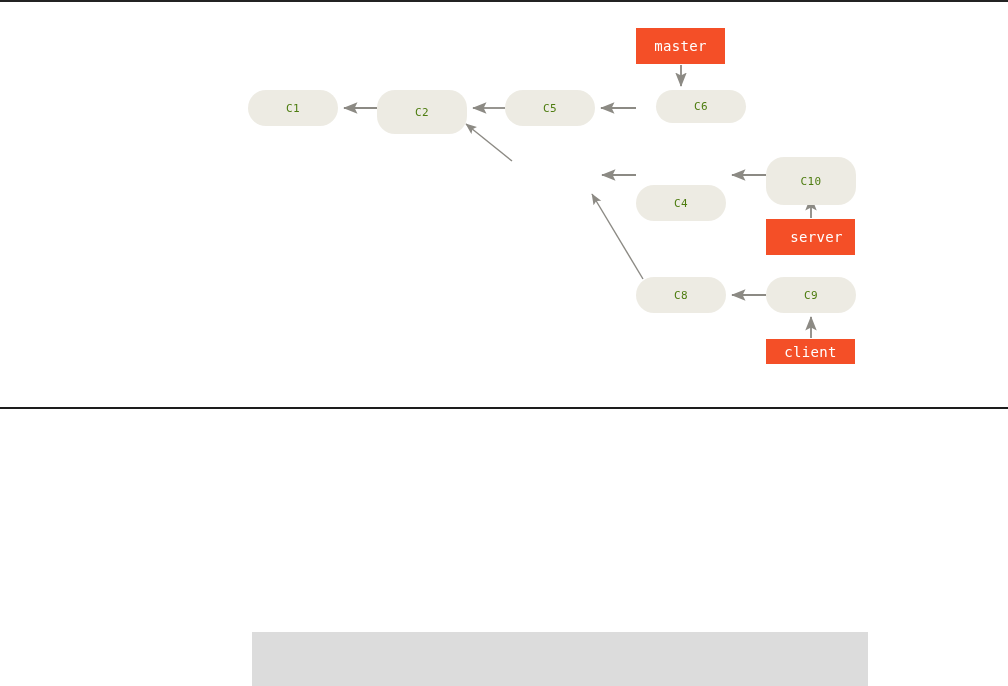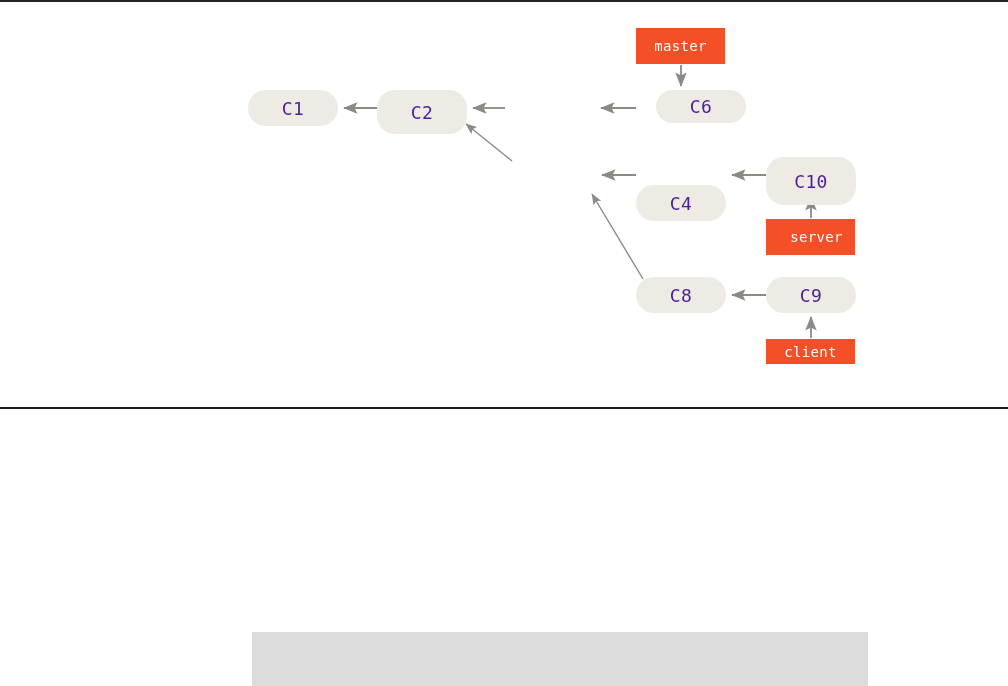--- a/index.html
+++ b/index.html
@@ -49,23 +49,23 @@
     height: 405px;
   }
   .commit-node {
     position: absolute;
     box-sizing: border-box;
     background: #edebe3;
     border-radius: 18px;
     display: flex;
     align-items: center;
     justify-content: center;
-    color: #4c1d95;
+    color: #4d7c0f;
     font-family: "DejaVu Sans Mono", monospace;
-    font-size: 18px;
+    font-size: 11px;
     letter-spacing: 0.3px;
     user-select: none;
   }
   .branch-label {
     position: absolute;
     box-sizing: border-box;
     background: #f44f27;
     display: flex;
     align-items: center;
     justify-content: center;
@@ -112,20 +112,21 @@
 
       <line x1="766" y1="293" x2="732" y2="293" stroke="#8c8a84" stroke-width="1.8" marker-end="url(#arrowhead)"></line>
 
       <line x1="681" y1="63" x2="681" y2="84" stroke="#8c8a84" stroke-width="1.8" marker-end="url(#arrowhead)"></line>
       <line x1="811" y1="216" x2="811" y2="195" stroke="#8c8a84" stroke-width="1.8" marker-end="url(#arrowhead)"></line>
       <line x1="811" y1="336" x2="811" y2="315" stroke="#8c8a84" stroke-width="1.8" marker-end="url(#arrowhead)"></line>
     </svg>
 
     <div class="commit-node" style="left:248px; top:88px;  width:90px; height:36px;">C1</div>
     <div class="commit-node" style="left:377px; top:88px;  width:90px; height:44px;">C2</div>
+    <div class="commit-node" style="left:505px; top:88px;  width:90px; height:36px;">C5</div>
     <div class="commit-node" style="left:656px; top:88px;  width:90px; height:33px;text-align:center;">C6</div>
 
     <div class="commit-node" style="left:636px; top:155px; width:90px; height:36px;margin-top:28px;">C4</div>
     <div class="commit-node" style="left:766px; top:155px; width:90px; height:48px;">C10</div>
 
     <div class="commit-node" style="left:636px; top:275px; width:90px; height:36px;">C8</div>
     <div class="commit-node" style="left:766px; top:275px; width:90px; height:36px;">C9</div>
 
     <div class="branch-label" style="left:636px; top:26px;  width:89px; height:36px;">master</div>
     <div class="branch-label" style="left:766px; top:217px; width:89px; height:36px;padding-left:12px;">server</div>

